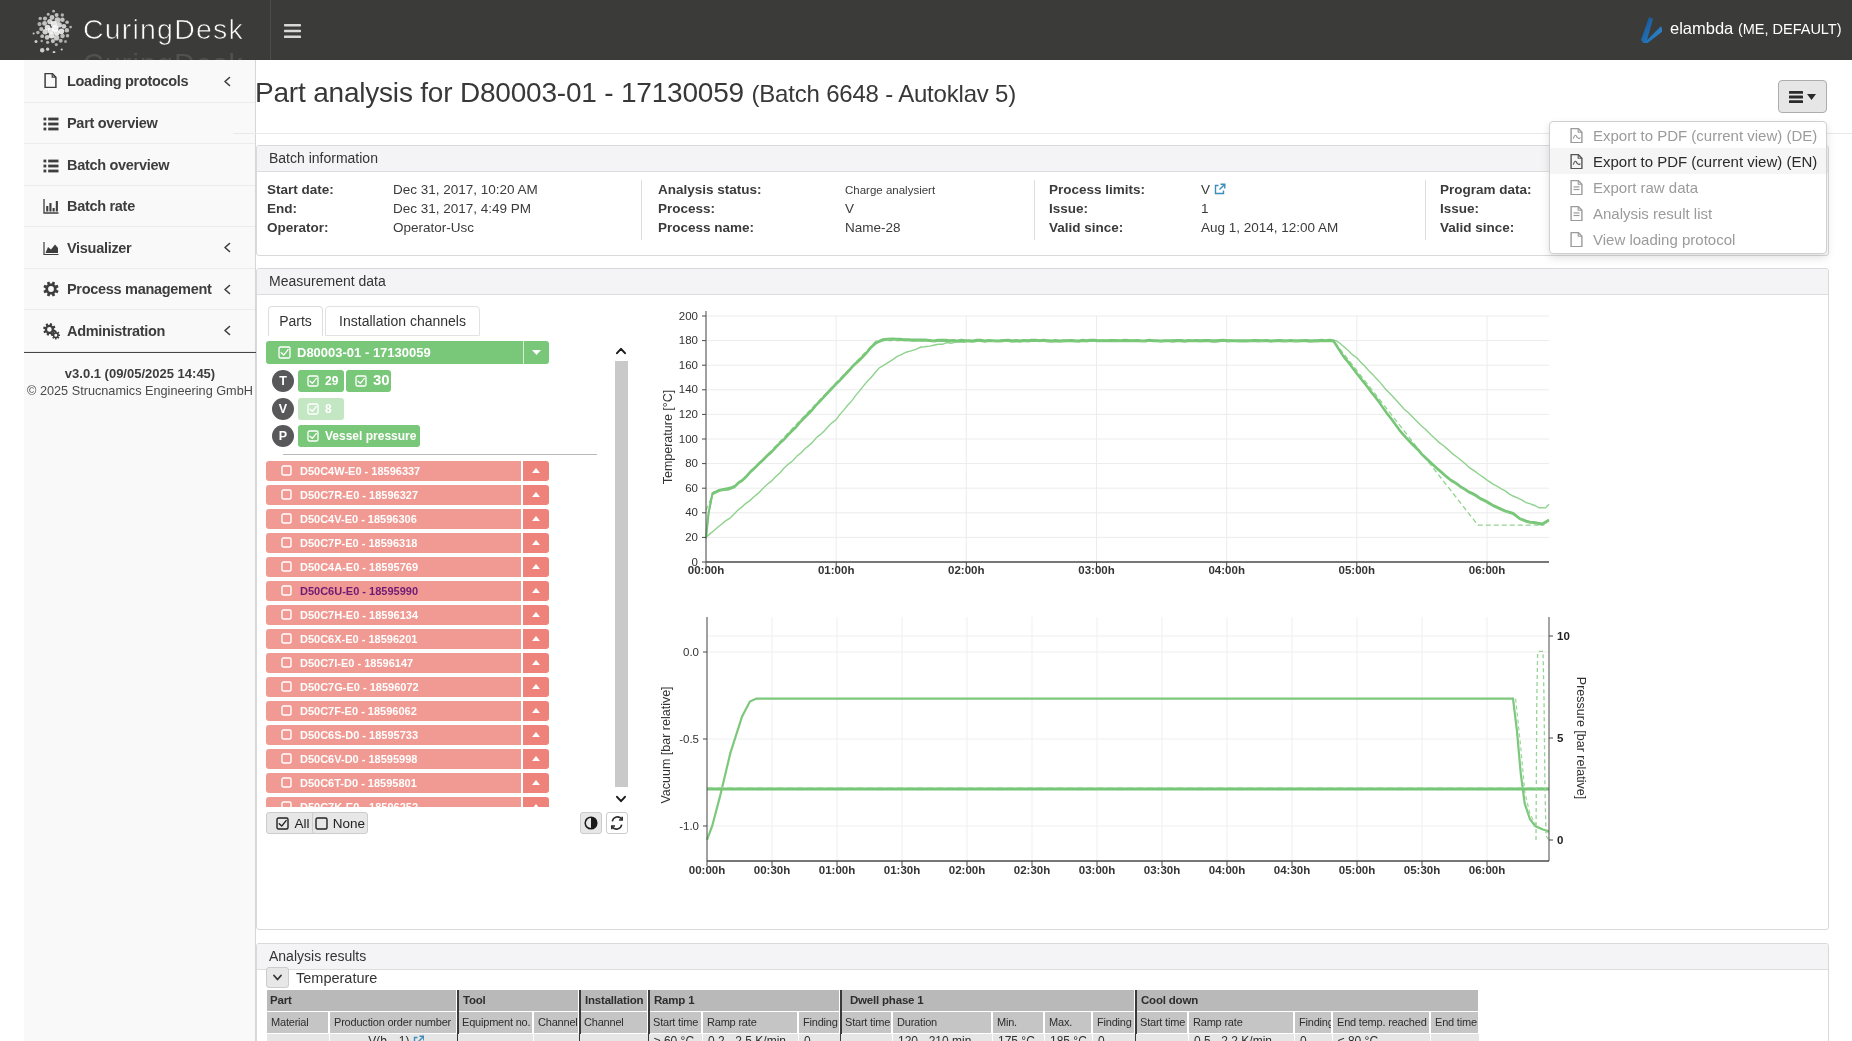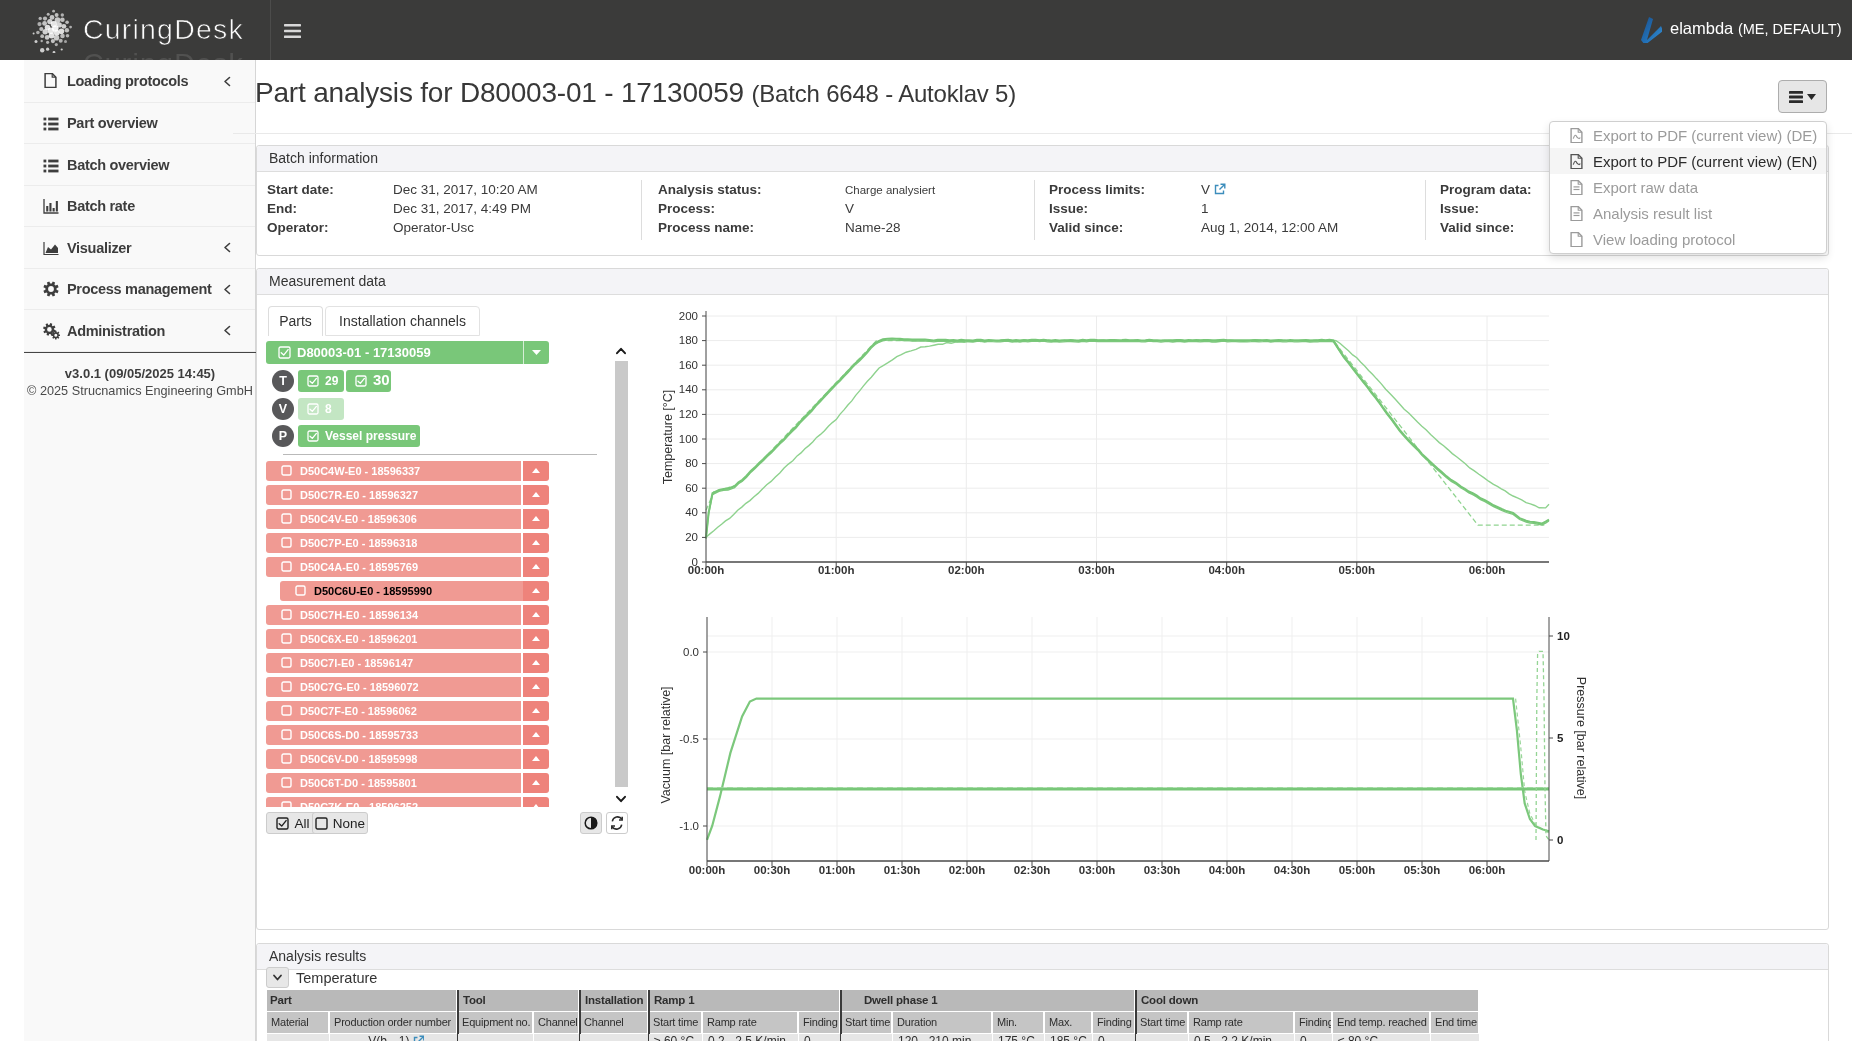--- a/index.html
+++ b/index.html
@@ -361,21 +361,21 @@
       </span>
       <span class="abs" style="left:34px;top:3.5px;font-size:11px;font-weight:bold;">D50C4A-E0 - 18595769</span>
     </div>
 <div class="abs" style="left:257px;top:98px;width:26px;height:20px;background:#ee837b;border-radius:0 3px 3px 0;">
       <span class="abs" style="left:9px;top:7px;">
         <svg width="8" height="5" viewBox="0 0 8 5" style="">
           <path d="M 0 5 L 8 5 L 4.0 0 Z" fill="#fff"></path>
         </svg>
       </span>
     </div>
-<div class="abs" style="left:0;top:122px;width:255px;height:20px;background:#f09a93;border-radius:3px 0 0 3px;color:#000000;margin-left:14px;">
+<div class="abs" style="left:0;top:122px;width:255px;height:20px;background:#f09a93;border-radius:3px 0 0 3px;color:#701a75;">
       <span class="abs" style="left:15px;top:4px;">
         <svg width="11" height="11" viewBox="0 0 11 11" style="">
           <rect x="1" y="1" width="9" height="9" rx="1.5" fill="none" stroke="#fff" stroke-width="1.4"></rect>
         </svg>
       </span>
       <span class="abs" style="left:34px;top:3.5px;font-size:11px;font-weight:bold;">D50C6U-E0 - 18595990</span>
     </div>
 <div class="abs" style="left:257px;top:122px;width:26px;height:20px;background:#ee837b;border-radius:0 3px 3px 0;">
       <span class="abs" style="left:9px;top:7px;">
         <svg width="8" height="5" viewBox="0 0 8 5" style="">
@@ -695,21 +695,21 @@
     <svg width="11" height="11" viewBox="0 0 11 11" style="">
       <path d="M 2 3.52 L 5.5 7.48 L 9 3.52" fill="none" stroke="#333" stroke-width="1.8" stroke-linecap="round" stroke-linejoin="round"></path>
     </svg>
   </div>
 <div class="abs" style="left:296px;top:970px;font-size:14.5px;color:#333;">Temperature</div>
 <div class="abs" style="left:267px;top:990px;width:1213px;height:51px;">
 <div class="abs" style="left:0px;top:0;width:190px;height:21px;background:#b9b9b9;border-right:1px solid #fff;font-size:11.5px;font-weight:bold;color:#2e2e2e;line-height:21px;padding-left:3px;letter-spacing:-0.2px;white-space:nowrap;overflow:hidden;">Part</div>
 <div class="abs" style="left:191px;top:0;width:121px;height:21px;background:#b9b9b9;border-right:1px solid #fff;font-size:11.5px;font-weight:bold;color:#2e2e2e;line-height:21px;padding-left:5px;letter-spacing:-0.2px;white-space:nowrap;overflow:hidden;">Tool</div>
 <div class="abs" style="left:313px;top:0;width:68px;height:21px;background:#b9b9b9;border-right:1px solid #fff;font-size:11.5px;font-weight:bold;color:#2e2e2e;line-height:21px;padding-left:5px;letter-spacing:-0.2px;white-space:nowrap;overflow:hidden;">Installation</div>
 <div class="abs" style="left:382px;top:0;width:191px;height:21px;background:#b9b9b9;border-right:1px solid #fff;font-size:11.5px;font-weight:bold;color:#2e2e2e;line-height:21px;padding-left:5px;letter-spacing:-0.2px;white-space:nowrap;overflow:hidden;">Ramp 1</div>
-<div class="abs" style="left:574px;top:0;width:294px;height:21px;background:#b9b9b9;border-right:1px solid #fff;font-size:11.5px;font-weight:bold;color:#2e2e2e;line-height:21px;padding-left:23px;letter-spacing:-0.2px;white-space:nowrap;overflow:hidden;">Dwell phase 1</div>
+<div class="abs" style="left:574px;top:0;width:294px;height:21px;background:#b9b9b9;border-right:1px solid #fff;font-size:11.5px;font-weight:bold;color:#2e2e2e;line-height:21px;padding-left:9px;letter-spacing:-0.2px;white-space:nowrap;overflow:hidden;">Dwell phase 1</div>
 <div class="abs" style="left:869px;top:0;width:343px;height:21px;background:#b9b9b9;border-right:1px solid #fff;font-size:11.5px;font-weight:bold;color:#2e2e2e;line-height:21px;padding-left:5px;letter-spacing:-0.2px;white-space:nowrap;overflow:hidden;">Cool down</div>
 <div class="abs" style="left:0px;top:22px;width:62px;height:21px;background:#c5c5c5;border-right:1px solid #fff;font-size:11px;color:#2e2e2e;line-height:21px;padding-left:4px;letter-spacing:-0.2px;white-space:nowrap;overflow:hidden;">Material</div>
 <div class="abs" style="left:63px;top:22px;width:127px;height:21px;background:#c5c5c5;border-right:1px solid #fff;font-size:11px;color:#2e2e2e;line-height:21px;padding-left:4px;letter-spacing:-0.2px;white-space:nowrap;overflow:hidden;">Production order number</div>
 <div class="abs" style="left:191px;top:22px;width:75px;height:21px;background:#c5c5c5;border-right:1px solid #fff;font-size:11px;color:#2e2e2e;line-height:21px;padding-left:4px;letter-spacing:-0.2px;white-space:nowrap;overflow:hidden;">Equipment no.</div>
 <div class="abs" style="left:267px;top:22px;width:45px;height:21px;background:#c5c5c5;border-right:1px solid #fff;font-size:11px;color:#2e2e2e;line-height:21px;padding-left:4px;letter-spacing:-0.2px;white-space:nowrap;overflow:hidden;">Channel</div>
 <div class="abs" style="left:313px;top:22px;width:68px;height:21px;background:#c5c5c5;border-right:1px solid #fff;font-size:11px;color:#2e2e2e;line-height:21px;padding-left:4px;letter-spacing:-0.2px;white-space:nowrap;overflow:hidden;">Channel</div>
 <div class="abs" style="left:382px;top:22px;width:53px;height:21px;background:#c5c5c5;border-right:1px solid #fff;font-size:11px;color:#2e2e2e;line-height:21px;padding-left:4px;letter-spacing:-0.2px;white-space:nowrap;overflow:hidden;">Start time</div>
 <div class="abs" style="left:436px;top:22px;width:95px;height:21px;background:#c5c5c5;border-right:1px solid #fff;font-size:11px;color:#2e2e2e;line-height:21px;padding-left:4px;letter-spacing:-0.2px;white-space:nowrap;overflow:hidden;">Ramp rate</div>
 <div class="abs" style="left:532px;top:22px;width:41px;height:21px;background:#c5c5c5;border-right:1px solid #fff;font-size:11px;color:#2e2e2e;line-height:21px;padding-left:4px;letter-spacing:-0.2px;white-space:nowrap;overflow:hidden;">Finding</div>
 <div class="abs" style="left:574px;top:22px;width:51px;height:21px;background:#c5c5c5;border-right:1px solid #fff;font-size:11px;color:#2e2e2e;line-height:21px;padding-left:4px;letter-spacing:-0.2px;white-space:nowrap;overflow:hidden;">Start time</div>

